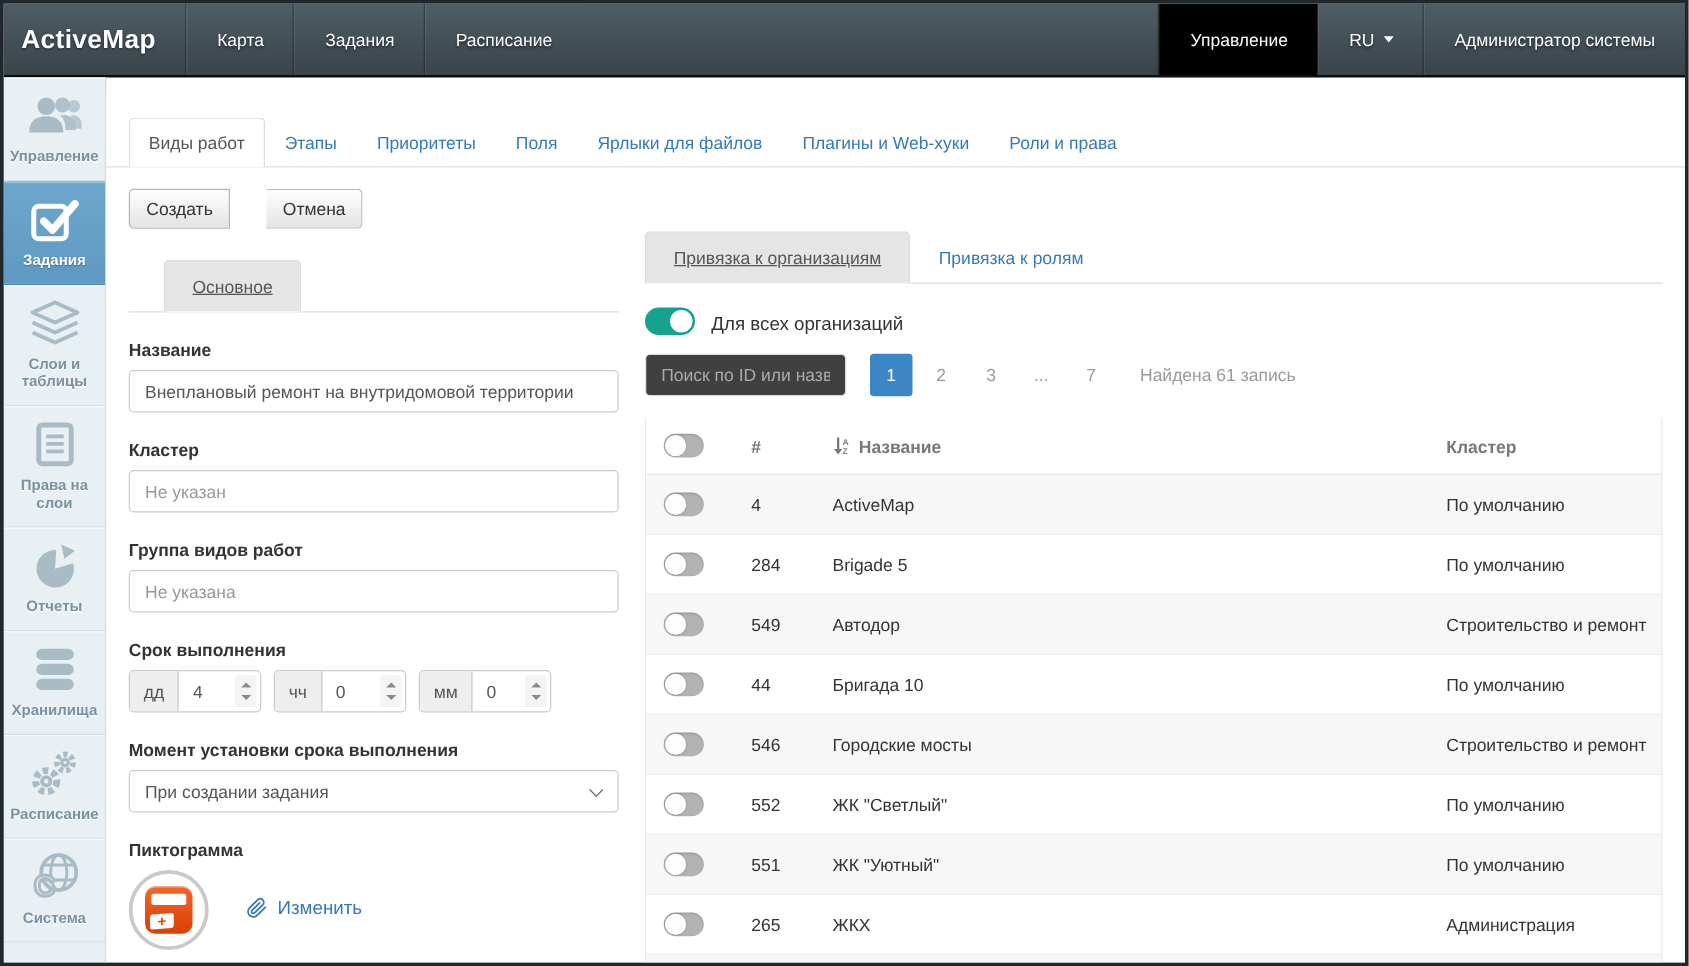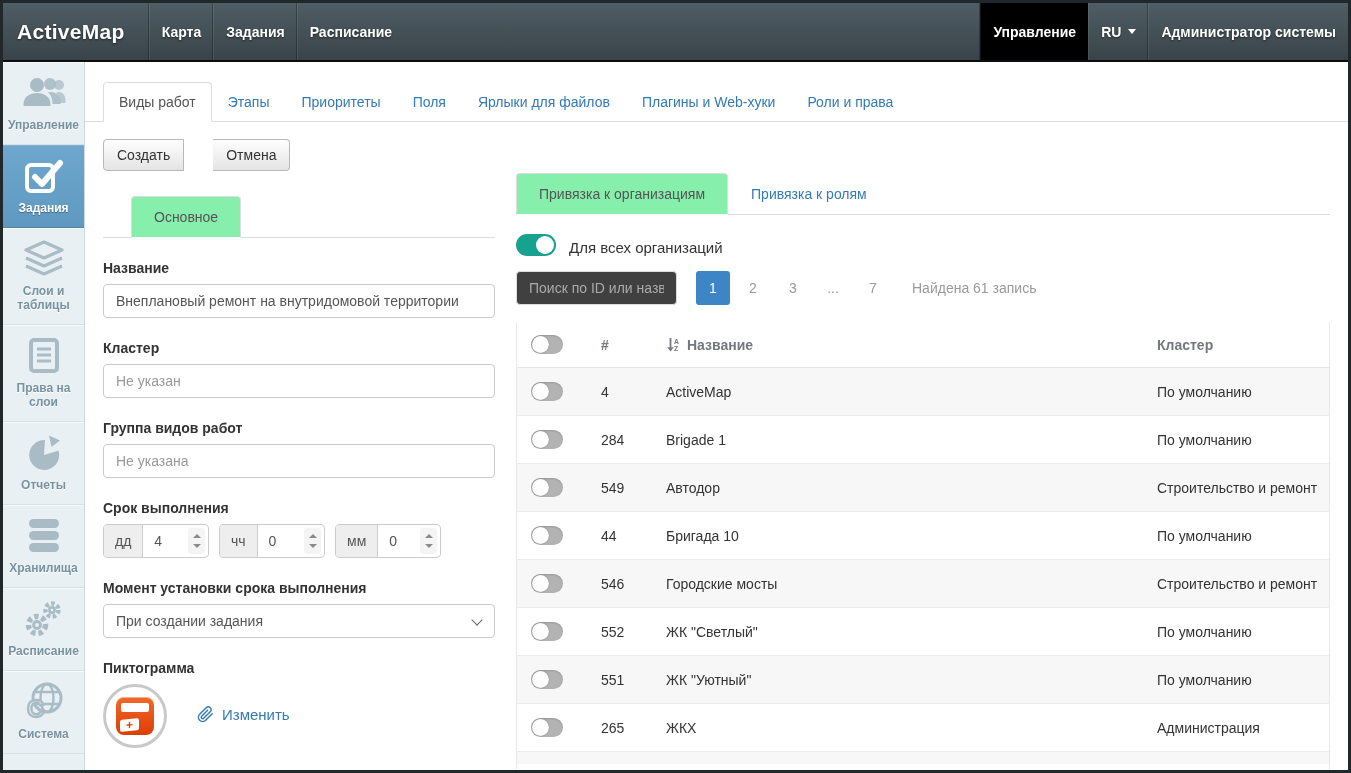--- a/index.html
+++ b/index.html
@@ -6,21 +6,21 @@
   html,body { background:#fff; }
   body { font-family:"Liberation Sans",sans-serif; }
   .app { width:1351px; height:773px; border:3px solid #20282c; background:#fff;
          display:flex; flex-direction:column; overflow:hidden; }
 
   
   .topnav { height:59px; flex:0 0 auto; background:linear-gradient(#4f5d64,#39444a);
             border-bottom:2px solid #0b0e10; display:flex; align-items:stretch; color:#fff; }
   .brand { font-size:21px; font-weight:bold; padding:0 24px 0 14px; display:flex; align-items:center;
            text-shadow:0 1px 2px rgba(0,0,0,.55); letter-spacing:.3px; }
-  .nav-item { padding:0 12px; display:flex; align-items:center; font-size:14px; font-weight:bold;
+  .nav-item { padding:0 24px; display:flex; align-items:center; font-size:14px; font-weight:normal;
               text-shadow:0 1px 2px rgba(0,0,0,.5); cursor:pointer;
               border-left:1px solid rgba(255,255,255,.08); box-shadow:-1px 0 0 rgba(0,0,0,.28); }
   .nav-item.active { background:#000; }
   .nav-spacer { flex:1; }
   .caret-down { width:0; height:0; border-left:4px solid transparent; border-right:4px solid transparent;
                 border-top:5px solid #fff; margin-left:7px; }
 
   
   .frame { flex:1; display:flex; min-height:0; }
 
@@ -30,21 +30,21 @@
   .side-item { display:flex; flex-direction:column; align-items:center; padding:10px 2px 12px;
                color:#78929f; cursor:pointer; border-bottom:1px solid #d6e0e6; border-top:1px solid #f6fafc; }
   .side-item .icn { color:#a9bcc6; height:40px; display:flex; align-items:center; justify-content:center; }
   .side-item .lbl { font-size:12px; font-weight:bold; text-align:center; line-height:14px; margin-top:5px;
                     text-shadow:0 1px 0 #fff; }
   .side-item.active { background:linear-gradient(#6ea7cd,#5f99c1); color:#fff; border-top:1px solid #7fb0d2; border-bottom:1px solid #54869e;}
   .side-item.active .icn { color:#fff; }
   .side-item.active .lbl { text-shadow:0 1px 1px rgba(0,0,0,.35); }
 
   
-  .content { flex:1; min-width:0; display:flex; flex-direction:column; background:#fff; }
+  .content { flex:1; min-width:0; display:flex; flex-direction:column; background:#fff;margin-top:12px; }
   .main-tabs { display:flex; padding:20px 0 0 18px; border-bottom:1px solid #ddd; flex:0 0 auto; }
   .mtab { padding:11px 15px; font-size:14px; color:#337ab7; cursor:pointer; margin-bottom:-1px;
           border:1px solid transparent; }
   .mtab.active { color:#555; background:#fff; border:1px solid #ddd; border-bottom-color:#fff;
                  border-radius:4px 4px 0 0; cursor:default; }
 
   .content-inner { flex:1; min-height:0; display:flex; padding:0 18px; }
   .left-col { width:392px; flex:0 0 auto; padding-top:17px; }
   .right-col { flex:1; min-width:0; margin-left:21px; padding-top:51px; display:flex; flex-direction:column; }
 
@@ -53,22 +53,22 @@
   .btn { padding:7px 13px; font-size:14px; color:#333; cursor:pointer;
          background:linear-gradient(#fefefe,#e4e4e4); border:1px solid #b8b8b8; }
   .btn.first { border-radius:4px 0 0 4px; }
   .btn.last { border-left:none; border-radius:0 4px 4px 0; }
 
   
   .sub-tabs { display:flex; border-bottom:1px solid #ddd; }
   .left-col .sub-tabs { margin-top:25px;padding-left:28px; }
   .stab { padding:12px 22px; font-size:14px; color:#337ab7; cursor:pointer; margin-bottom:-1px;
           border:1px solid transparent; }
-  .stab.active { color:#555; background:#86efac; border:1px solid #ddd; border-bottom-color:#fff;
-                 border-radius:4px 4px 0 0; cursor:default; }
+  .stab.active { color:#555; background:#e5e5e5; border:1px solid #ddd; border-bottom-color:#fff;
+                 border-radius:4px 4px 0 0; cursor:default;text-decoration:underline; }
 
   
   .flabel { font-weight:bold; font-size:14px; color:#333; margin:22px 0 8px; }
   .finput { width:100%; height:34px; border:1px solid #ccc; border-radius:4px; padding:6px 12px;
             font-size:14px; color:#555; display:flex; align-items:center; background:#fff;
             white-space:nowrap; overflow:hidden; }
   .finput.muted { color:#999; }
   .deadline { display:flex; gap:10px; }
   .dgroup { display:flex; width:106px; height:34px; border:1px solid #ccc; border-radius:4px;
             overflow:hidden; background:#fff; }
@@ -399,21 +399,21 @@
               <div class="c-name">ActiveMap</div>
               <div class="c-cluster">По умолчанию</div>
             </div>
             <div class="trow">
               <div class="c-toggle">
                   <div class="toggle-off">
                     <div class="knob"></div>
                   </div>
                 </div>
               <div class="c-id">284</div>
-              <div class="c-name">Brigade 1</div>
+              <div class="c-name">Brigade 5</div>
               <div class="c-cluster">По умолчанию</div>
             </div>
             <div class="trow odd">
               <div class="c-toggle">
                   <div class="toggle-off">
                     <div class="knob"></div>
                   </div>
                 </div>
               <div class="c-id">549</div>
               <div class="c-name">Автодор</div>

